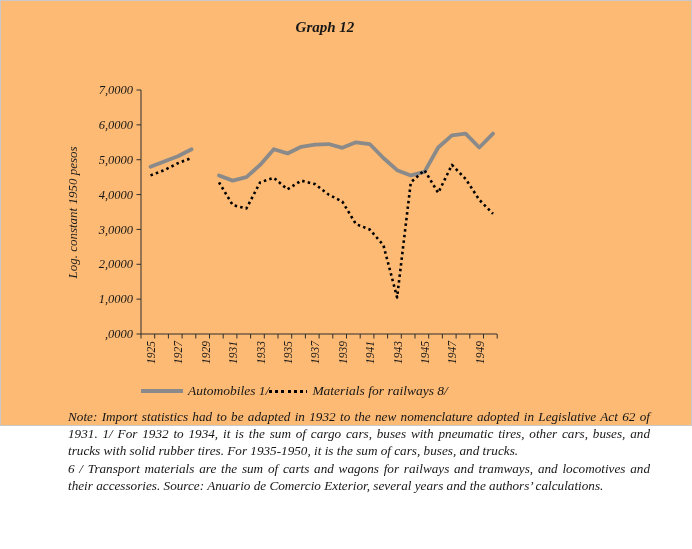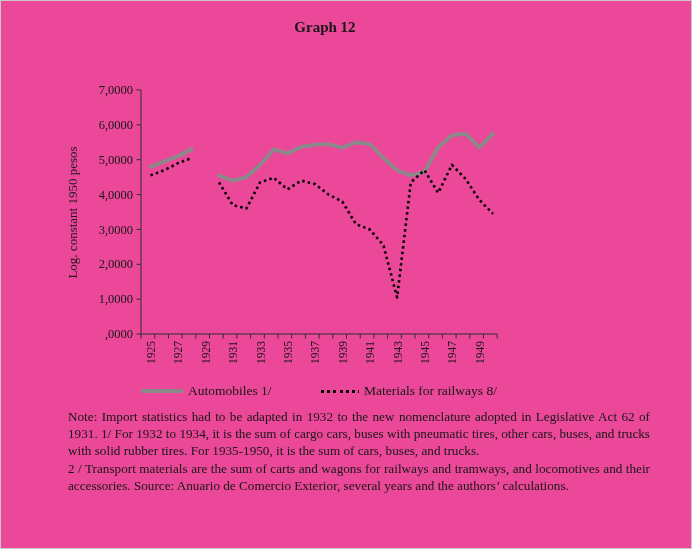--- a/index.html
+++ b/index.html
@@ -1,27 +1,27 @@
 <!DOCTYPE html>
 <html><head>
 <meta charset="utf-8">
 <style>
   html,body{margin:0;padding:0;background:#ffffff;}
   body{width:692px;height:549px;overflow:hidden;
        font-family:"Liberation Serif","DejaVu Serif",serif;color:#161616;}
-  .page{position:relative;width:692px;height:549px;background:#ec4899;
-        box-shadow:inset 0 0 0 1px #c9c9c9;}
+  .page{position:relative;width:692px;height:426px;background:#fdba74;
+        box-shadow:inset 0 0 0 1px #c9c9c9;font-style:italic;}
   .title-wrap{position:absolute;left:30px;top:0;width:590px;text-align:center;}
   .t1{padding-top:18px;font-size:15px;font-weight:bold;line-height:19px;}
   .t2{font-size:15px;font-weight:bold;line-height:19px;}
   .ylabel{position:absolute;left:-27px;top:204px;width:200px;height:17px;
           transform:rotate(-90deg);text-align:center;font-size:13px;color:#1a1a1a;}
   #chart{position:absolute;left:0;top:0;}
   .legend{position:absolute;left:141px;top:381px;width:356px;height:20px;
-          display:flex;justify-content:space-between;align-items:center;gap:28px;
+          display:flex;justify-content:flex-start;align-items:center;
           font-size:13.5px;}
   .legend-item{display:flex;align-items:center;}
   .sample{display:inline-block;margin-right:5px;}
   .sample.solid{width:42px;height:4px;}
   .sample.dotted{width:38px;height:3px;}
   .notes{position:absolute;left:68px;top:408px;width:582px;
          font-size:13.2px;line-height:17.2px;text-align:justify;}
   .notes p{margin:0;}
 </style>
 </head>
@@ -114,16 +114,16 @@
       <span>Automobiles 1/</span>
     </div>
     <div class="legend-item">
       <span class="sample dotted" style="background: repeating-linear-gradient(90deg, rgb(0, 0, 0) 0px, rgb(0, 0, 0) 3px, transparent 3px, transparent 6.2px);"></span>
       <span>Materials for railways 8/</span>
     </div>
   </div>
 
   <div class="notes">
     <p>Note: Import statistics had to be adapted in 1932 to the new nomenclature adopted in Legislative Act 62 of 1931. 1/ For 1932 to 1934, it is the sum of cargo cars, buses with pneumatic tires, other cars, buses, and trucks with solid rubber tires. For 1935-1950, it is the sum of cars, buses, and trucks.</p>
-    <p>2 / Transport materials are the sum of carts and wagons for railways and tramways, and locomotives and their accessories. Source: Anuario de Comercio Exterior, several years and the authors’ calculations.</p>
+    <p>6 / Transport materials are the sum of carts and wagons for railways and tramways, and locomotives and their accessories. Source: Anuario de Comercio Exterior, several years and the authors’ calculations.</p>
   </div>
 
 </div>
 
 </body></html>

